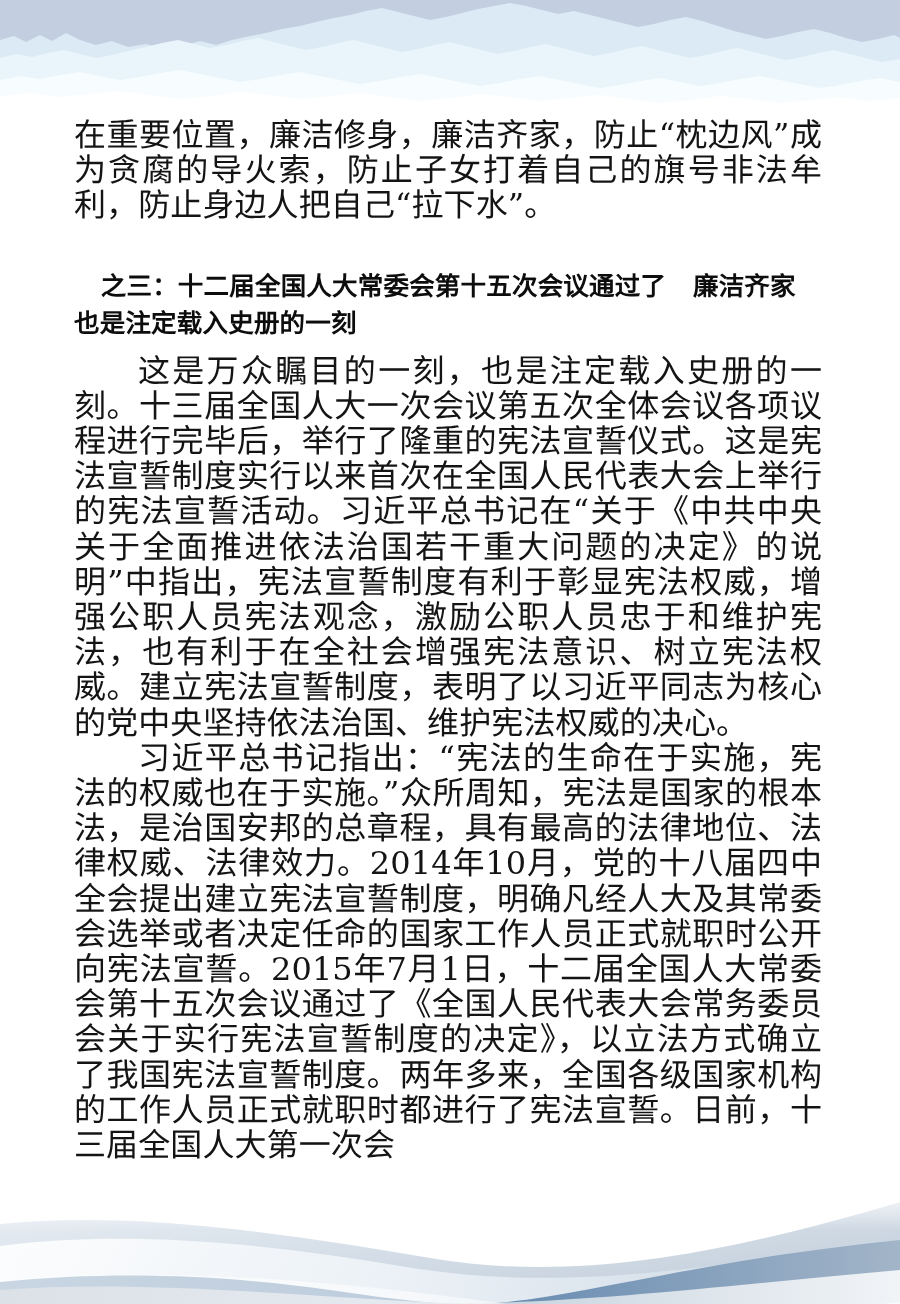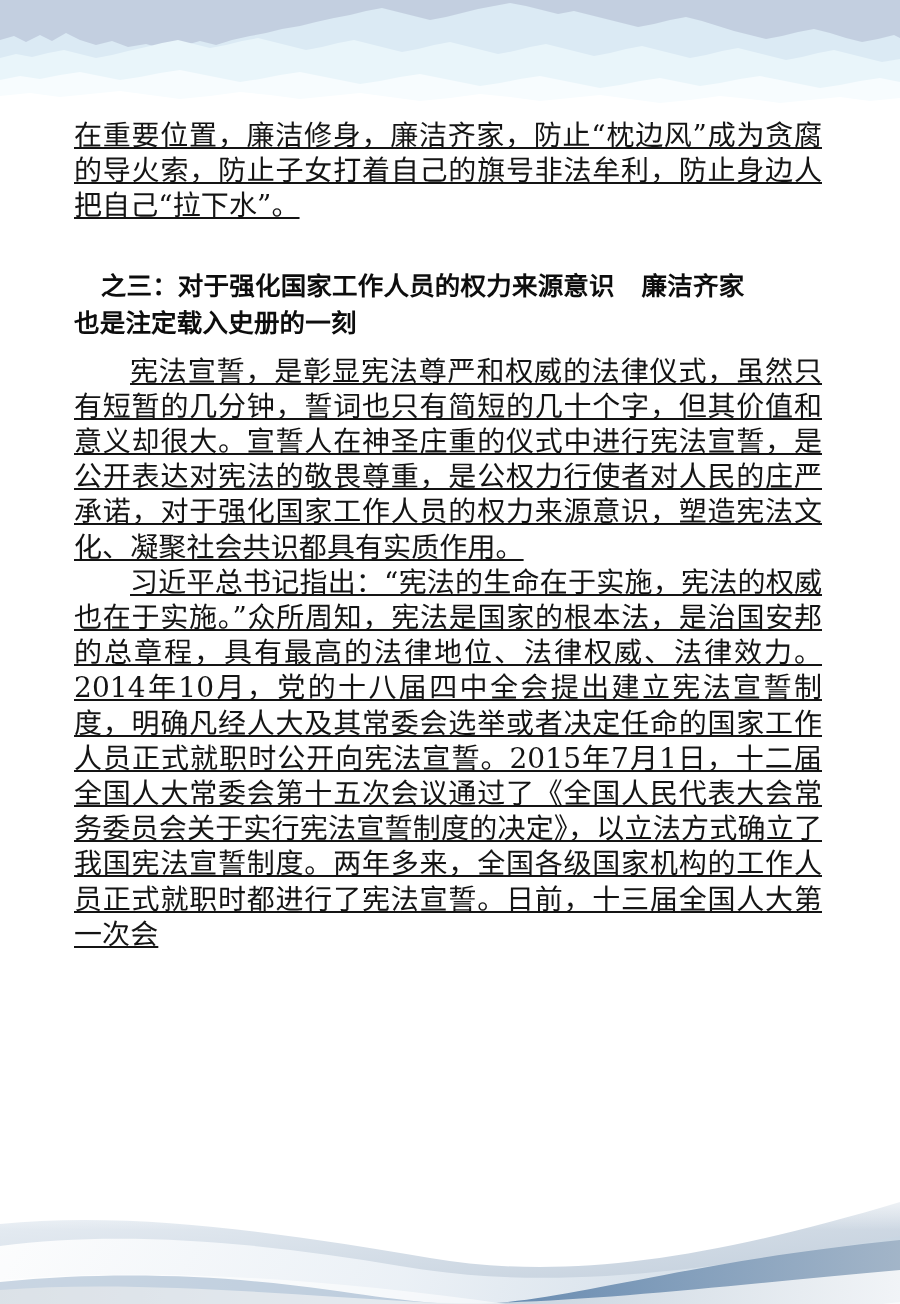--- a/index.html
+++ b/index.html
@@ -45,28 +45,27 @@
   
   .content {
     position: absolute;
     top: 112px;
     left: 74px;
     width: 748px;
   }
 
   .para {
     margin: 0;
-    font-size: 28px;
+    font-size: 32px;
     line-height: 35.2px;
     color: #141414;
     text-align: justify;
     text-justify: inter-ideograph;
     letter-spacing: 0.1px;
     font-family: "DejaVu Serif", "Liberation Serif", serif;
-    text-decoration: underline;
   }
   .para.indent {
     text-indent: 2em;
   }
   .para.first {
     margin-top: 6px;
   }
 
   .section-heading {
     margin: 0;
@@ -102,26 +101,26 @@
       <path fill="#ffffff" d="M0,96 L30,93 L60,97 L90,94 L120,91 L150,95 L180,99 L210,96 L240,92 L270,95 L300,99 L330,96 L360,93 L390,97 L420,101 L450,98 L480,94 L510,97 L540,101 L570,98 L600,95 L630,99 L660,103 L690,100 L720,96 L750,99 L780,103 L810,100 L840,97 L870,101 L900,98 L900,112 L0,112 Z"></path>
     </svg>
   </div>
 
   <div class="content">
 
     <p class="para first">在重要位置，廉洁修身，廉洁齐家，防止“枕边风”成为贪腐的导火索，防止子女打着自己的旗号非法牟利，防止身边人把自己“拉下水”。</p>
 
 
     <div class="heading-block">
-      <div class="section-heading heading-line-1"><span>之三：对于强化国家工作人员的权力来源意识</span><span class="heading-gap"></span><span>廉洁齐家</span></div>
+      <div class="section-heading heading-line-1"><span>之三：十二届全国人大常委会第十五次会议通过了</span><span class="heading-gap"></span><span>廉洁齐家</span></div>
       <div class="section-heading">也是注定载入史册的一刻</div>
     </div>
 
+    <p class="para indent">这是万众瞩目的一刻，也是注定载入史册的一刻。十三届全国人大一次会议第五次全体会议各项议程进行完毕后，举行了隆重的宪法宣誓仪式。这是宪法宣誓制度实行以来首次在全国人民代表大会上举行的宪法宣誓活动。习近平总书记在“关于《中共中央关于全面推进依法治国若干重大问题的决定》的说明”中指出，宪法宣誓制度有利于彰显宪法权威，增强公职人员宪法观念，激励公职人员忠于和维护宪法，也有利于在全社会增强宪法意识、树立宪法权威。建立宪法宣誓制度，表明了以习近平同志为核心的党中央坚持依法治国、维护宪法权威的决心。</p>
 
-    <p class="para indent">宪法宣誓，是彰显宪法尊严和权威的法律仪式，虽然只有短暂的几分钟，誓词也只有简短的几十个字，但其价值和意义却很大。宣誓人在神圣庄重的仪式中进行宪法宣誓，是公开表达对宪法的敬畏尊重，是公权力行使者对人民的庄严承诺，对于强化国家工作人员的权力来源意识，塑造宪法文化、凝聚社会共识都具有实质作用。</p>
 
     <p class="para indent">习近平总书记指出：“宪法的生命在于实施，宪法的权威也在于实施。”众所周知，宪法是国家的根本法，是治国安邦的总章程，具有最高的法律地位、法律权威、法律效力。2014年10月，党的十八届四中全会提出建立宪法宣誓制度，明确凡经人大及其常委会选举或者决定任命的国家工作人员正式就职时公开向宪法宣誓。2015年7月1日，十二届全国人大常委会第十五次会议通过了《全国人民代表大会常务委员会关于实行宪法宣誓制度的决定》，以立法方式确立了我国宪法宣誓制度。两年多来，全国各级国家机构的工作人员正式就职时都进行了宪法宣誓。日前，十三届全国人大第一次会</p>
 
   </div>
 
   <div class="footer-band">
     <svg viewBox="0 0 900 120" preserveAspectRatio="none">
       <defs>
         <linearGradient id="fadeWhite" x1="0" y1="0" x2="0" y2="1">
           <stop offset="0%" stop-color="#ffffff" stop-opacity="1"></stop>

